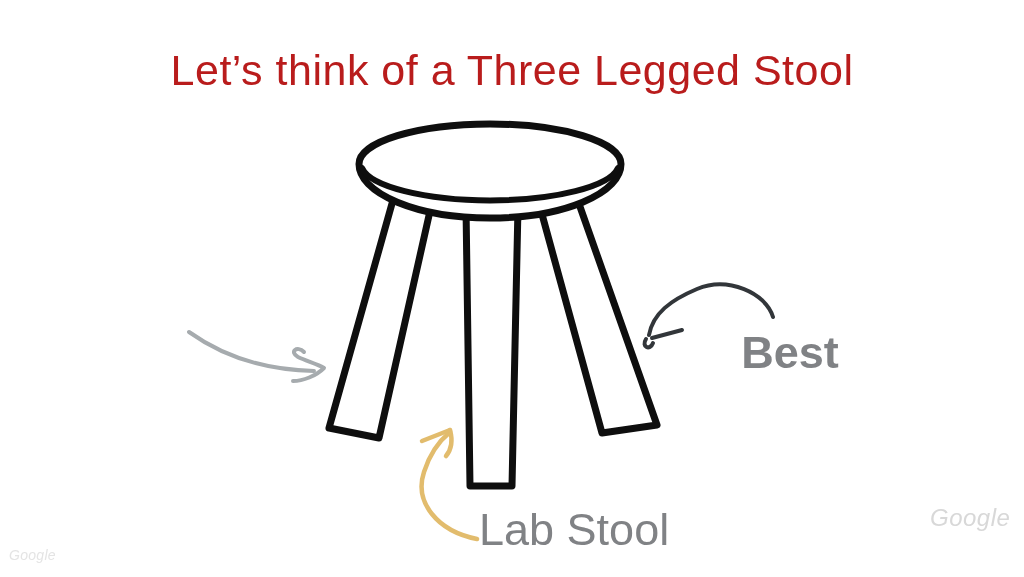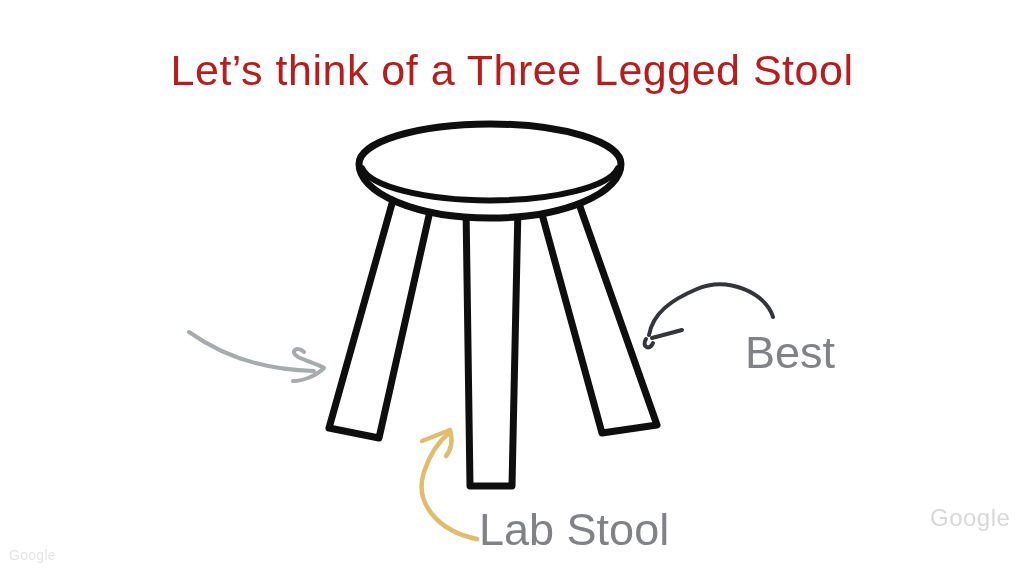--- a/index.html
+++ b/index.html
@@ -7,23 +7,23 @@
     position:relative;width:1024px;height:577px;background:#ffffff;
     overflow:hidden;font-family:"Liberation Sans", sans-serif;
   }
   .art{position:absolute;left:0;top:0;width:1024px;height:577px;}
   .title{
     position:absolute;left:0;top:46px;width:100%;text-align:center;
     font-size:43px;color:#b91c1c;letter-spacing:0.5px;white-space:nowrap;
   }
   .label{position:absolute;color:#808285;font-size:45px;white-space:nowrap;}
   .label-rum{left:129px;top:280px;}
-  .label-best{left:688px;top:326px;width:204px;text-align:center;line-height:53px;}
+  .label-best{left:688px;top:326px;width:204px;text-align:center;line-height:53px;font-weight:bold;}
   .label-lab{left:479px;top:504px;}
-  .wm{position:absolute;white-space:nowrap;}
+  .wm{position:absolute;white-space:nowrap;font-style:italic;}
   .wm-br{left:930px;top:504px;font-size:24px;color:#d8d8d8;letter-spacing:0.5px;}
   .wm-bl{left:9px;top:547px;font-size:14px;color:#e4e4e4;letter-spacing:0.3px;}
 </style>
 </head>
 <body>
 
 <div class="slide">
 
   <svg class="art" viewBox="0 0 1024 577">
 

